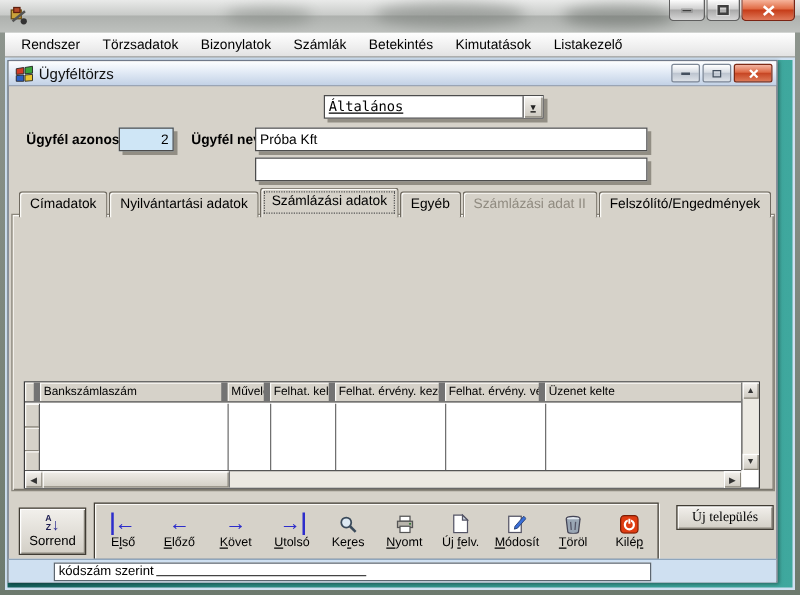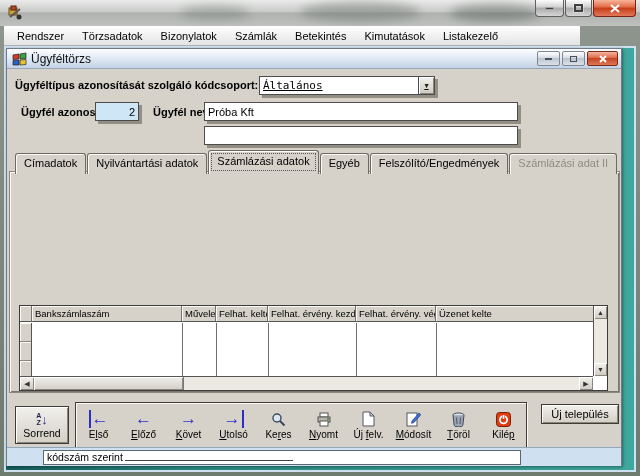--- a/index.html
+++ b/index.html
@@ -19,21 +19,21 @@
   .win-btns { position:absolute; right:4px; top:0; display:flex; gap:1px; }
   .wbtn { height:17px; border:1px solid #5f5f5f; border-top:none; border-radius:0 0 4px 4px;
     background:linear-gradient(180deg,#fdfdfd,#cfcfcf 45%,#a9a9a9 50%,#d6d6d6); display:flex; align-items:center; justify-content:center; }
   .wbtn.min { width:29px; } .wbtn.max { width:27px; }
   .wbtn.close { width:43px; border-color:#7a2413;
     background:linear-gradient(180deg,#f6b49b,#e06a43 45%,#c63c18 50%,#e0795a); }
   .glyph-bar { width:9px; height:3px; background:#3f3f3f; border:1px solid #ffffff88; }
   .glyph-box { width:9px; height:8px; border:2px solid #3f3f3f; box-shadow:0 0 0 1px #ffffff66; }
 
   
-  .menubar { position:absolute; left:4px; top:26px; width:576px; height:20px;
+  .menubar { position:absolute; left:4px; top:26px; width:632px; height:20px;
     background:linear-gradient(180deg,#ffffff,#ececec 70%,#e2e2e2); border-bottom:1px solid #b3b3b3;
     display:flex; align-items:center; padding-left:4px; }
   .menu-item { font-size:11px; color:#000; padding:2px 9px; cursor:default; }
 
   
   .client { position:absolute; left:4px; top:46px; width:632px; height:426px;
     background:var(--status_blue,#bcd4ec); padding:2px; }
   .mdi { width:100%; height:100%;
     background:linear-gradient(90deg,#14605c,var(--mdi_background,#2b8a82) 30%,#3fa89e); }
 
@@ -75,21 +75,21 @@
   .tab.disabled { color:#908b80; }
 
   .panel { position:absolute; left:2px; top:102px; width:611px; height:222px;
     border:1px solid #8b877d; box-shadow:inset 1px 1px 0 #fbfaf7, inset -1px -1px 0 #7a766c; z-index:2; background:var(--classic_gray,#d6d2c9); }
 
   .note { position:absolute; font-size:10px; color:#000; line-height:11.5px; white-space:nowrap; }
 
   
   .grid { position:absolute; left:12px; top:236px; width:589px; height:86px; border:1px solid #3c3c3c; background:#fff; z-index:3; }
   .grid-header { position:absolute; left:0; top:0; right:14px; height:16px; display:flex; background:#d6d2c9; border-bottom:1px solid #555; }
-  .gh { font-size:9.5px; color:#000; padding:2px 0 0 3px; border-right:1px solid #737373;
+  .gh { font-size:9.5px; color:#000; padding:2px 0 0 3px; border-right:5px solid #737373;
         box-shadow:inset 1px 1px 0 #fbfaf7; white-space:nowrap; overflow:hidden; }
   .grid-body { position:absolute; left:0; top:17px; right:14px; bottom:14px; background:#fff; }
   .sel-col { position:absolute; left:0; top:0; bottom:0; width:12px; background:#d6d2c9; border-right:1px solid #555; }
   .sel-cell { height:19px; border-bottom:1px solid #8a867c; box-shadow:inset 1px 1px 0 #fbfaf7; }
   .col-line { position:absolute; top:0; bottom:0; width:1px; background:#707070; }
   .vscroll { position:absolute; right:0; top:0; bottom:14px; width:14px; background:#ece9e2; border-left:1px solid #555; }
   .hscroll { position:absolute; left:0; bottom:0; right:14px; height:14px; background:#ece9e2; border-top:1px solid #555; display:flex; }
   .sbtn { width:14px; height:100%; background:linear-gradient(180deg,#f4f2ee,#cdc9c0);
     box-shadow:inset 1px 1px 0 #fff, inset -1px -1px 0 #8a867c; display:flex; align-items:center; justify-content:center;
     font-size:7px; color:#333; }
@@ -107,21 +107,21 @@
   .sort-arrow { font-size:13px; font-weight:bold; color:#2a2a8e; line-height:13px; }
   .sort-label { font-size:10.5px; }
   .nav-group { position:absolute; left:68px; top:333px; width:452px; height:46px;
     border:1px solid #403c34; box-shadow:inset 1px 1px 0 #fbfaf7, 1px 1px 0 #fbfaf7; display:flex; }
   .nav-btn { flex:1; display:flex; flex-direction:column; align-items:center; justify-content:center; gap:1px; cursor:default; }
   .nav-ico { height:18px; display:flex; align-items:center; justify-content:center;
     font-size:17px; font-weight:bold; color:var(--arrow_blue,#2d2dcb); line-height:18px; }
   .nav-ico .bar-l { border-left:2px solid var(--arrow_blue,#2d2dcb); padding-left:1px; }
   .nav-ico .bar-r { border-right:2px solid var(--arrow_blue,#2d2dcb); padding-right:1px; }
   .nav-lbl { font-size:10px; color:#000; white-space:nowrap; }
-  .side-btn { position:absolute; left:534px; width:78px; height:20px; font-size:11px; line-height:18px; }
+  .side-btn { position:absolute; left:534px; width:78px; height:20px; font-size:11px; line-height:18px;font-family:Liberation Serif, serif; }
 
   
   .status { position:absolute; left:0; top:378px; width:614px; height:19px; background:var(--status_blue,#cfe0f1); border-top:1px solid #8fa6bd; }
   .status-input { position:absolute; left:36px; top:2px; width:478px; height:15px; background:#fff; border:1px solid #5c6670;
     font-size:10.5px; padding:0 3px; display:flex; align-items:flex-start; color:#000; }
   .status-underline { display:inline-block; width:168px; border-bottom:1px solid #444; height:10px; margin-left:2px; }
 
   svg { display:block; }
 </style>
 </head>
@@ -191,40 +191,39 @@
       <div class="dbtn close">
         <svg width="8" height="8" viewBox="0 0 8 8">
           <line x1="1" y1="1" x2="7" y2="7" stroke="#fff" stroke-width="1.8"></line>
           <line x1="7" y1="1" x2="1" y2="7" stroke="#fff" stroke-width="1.8"></line>
         </svg>
       </div>
     </div>
 
     <div class="dlg-body">
 
-      <span class="lbl" style="left:8px; top:10px;">Ügyféltípus azonosítását szolgáló kódcsoport:</span>
       <div class="combo" style="left:252px; top:7px; width:176px; height:19px;text-decoration:underline;">
         <span class="cval">Általános</span>
         <span class="carrow">▼</span>
       </div>
 
       <span class="lbl" style="left:14px; top:37px;">Ügyfél azonosító:</span>
       <div class="field sans" style="left:88px; top:33px; width:44px; height:19px; background:var(--field_blue,#cfe6f6); justify-content:flex-end;">2</div>
 
       <span class="lbl" style="left:146px; top:37px;">Ügyfél neve</span>
       <div class="field sans" style="left:197px; top:33px; width:314px; height:19px;">Próba Kft</div>
       <div class="field sans" style="left:197px; top:57px; width:314px; height:19px;"></div>
 
       <div class="tabs">
         <div class="tab">Címadatok</div>
         <div class="tab">Nyilvántartási adatok</div>
         <div class="tab active">Számlázási adatok</div>
         <div class="tab">Egyéb</div>
+        <div class="tab disabled">Számlázási adat II</div>
         <div class="tab">Felszólító/Engedmények</div>
-        <div class="tab disabled">Számlázási adat II</div>
       </div>
 
       <div class="panel"></div>
 
       <span class="lbl" style="left:20px; top:112px;">Főkönyvi karton I.:</span>
       <div class="field" style="left:116px; top:109px; width:68px; height:18px; letter-spacing:2px;">3113</div>
       <span class="note" style="left:192px; top:110px;">(vevő,</span>
       <span class="note" style="left:192px; top:122px;">szállító</span>
       <span class="note" style="left:192px; top:134px;">kartonkód)</span>
 

